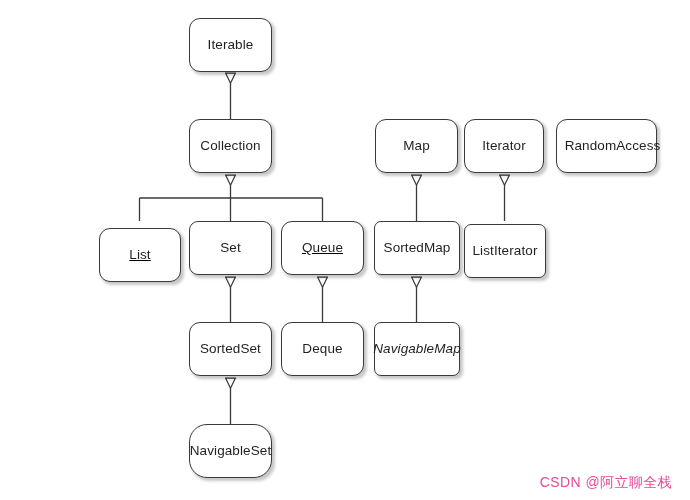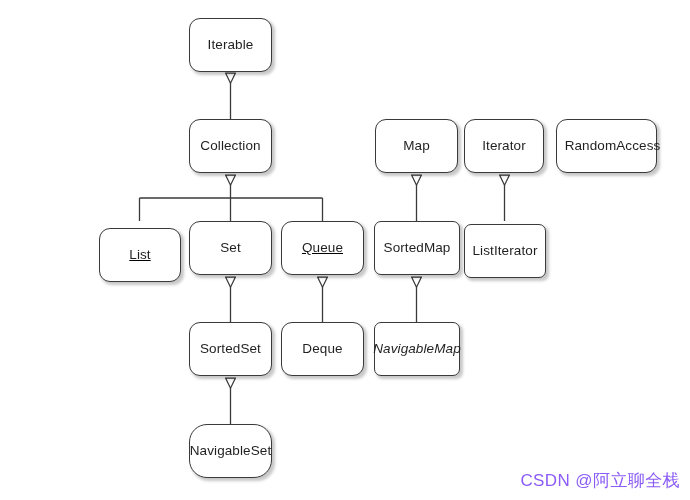--- a/index.html
+++ b/index.html
@@ -48,24 +48,24 @@
     color: #1f1f1f;
     line-height: 1;
     letter-spacing: 0.1px;
     white-space: nowrap;
   }
   .node.tight {
     border-radius: 7px;
   }
   .watermark {
     position: absolute;
-    right: 10px;
+    right: 18px;
     bottom: 8px;
-    font-size: 17px;
-    color: #8b5cf6;
+    font-size: 14px;
+    color: #ec4899;
     letter-spacing: 0.4px;
     white-space: nowrap;
     z-index: 3;
   }
 </style>
 </head>
 <body>
 
 <div id="diagram-canvas">
 
@@ -119,21 +119,21 @@
   </div>
 
   <div class="node" style="left:556px; top:119px; width:101px; height:54px;padding-left:12px;">
     <span class="node-label">RandomAccess</span>
   </div>
 
   <div class="node" style="left:99px; top:228px; width:82px; height:54px;text-decoration:underline;">
     <span class="node-label">List</span>
   </div>
 
-  <div class="node" style="left:189px; top:221px; width:83px; height:54px;">
+  <div class="node" style="left:189px; top:221px; width:83px; height:54px;border-radius:9px;">
     <span class="node-label">Set</span>
   </div>
 
   <div class="node" style="left:281px; top:221px; width:83px; height:54px;text-decoration:underline;">
     <span class="node-label">Queue</span>
   </div>
 
   <div class="node tight" style="left:374px; top:221px; width:86px; height:54px;">
     <span class="node-label">SortedMap</span>
   </div>

